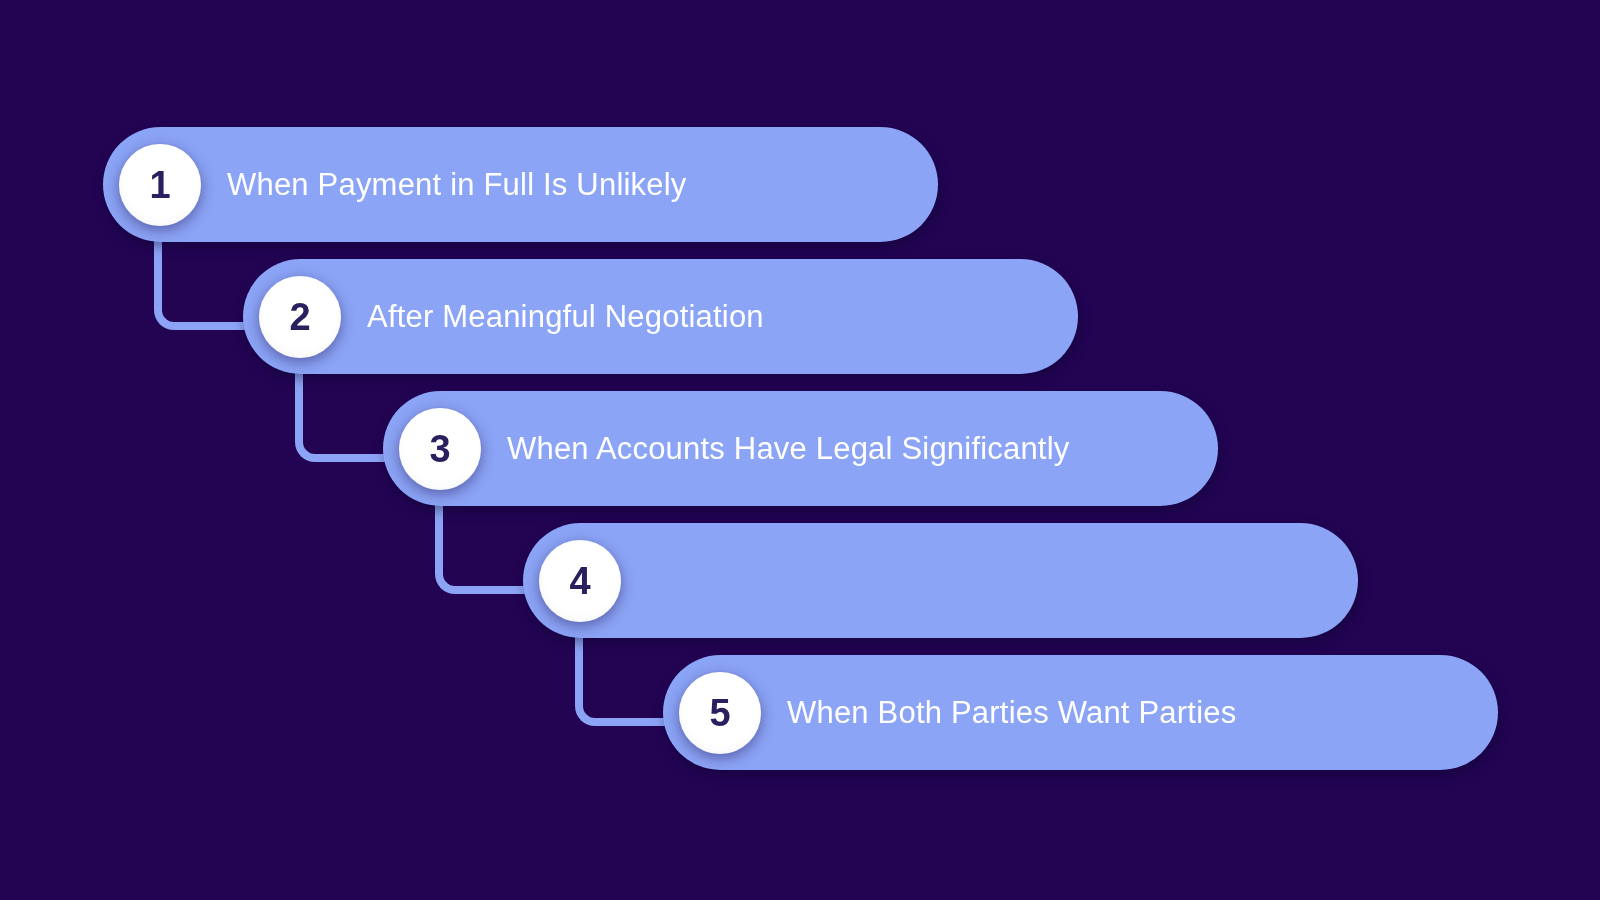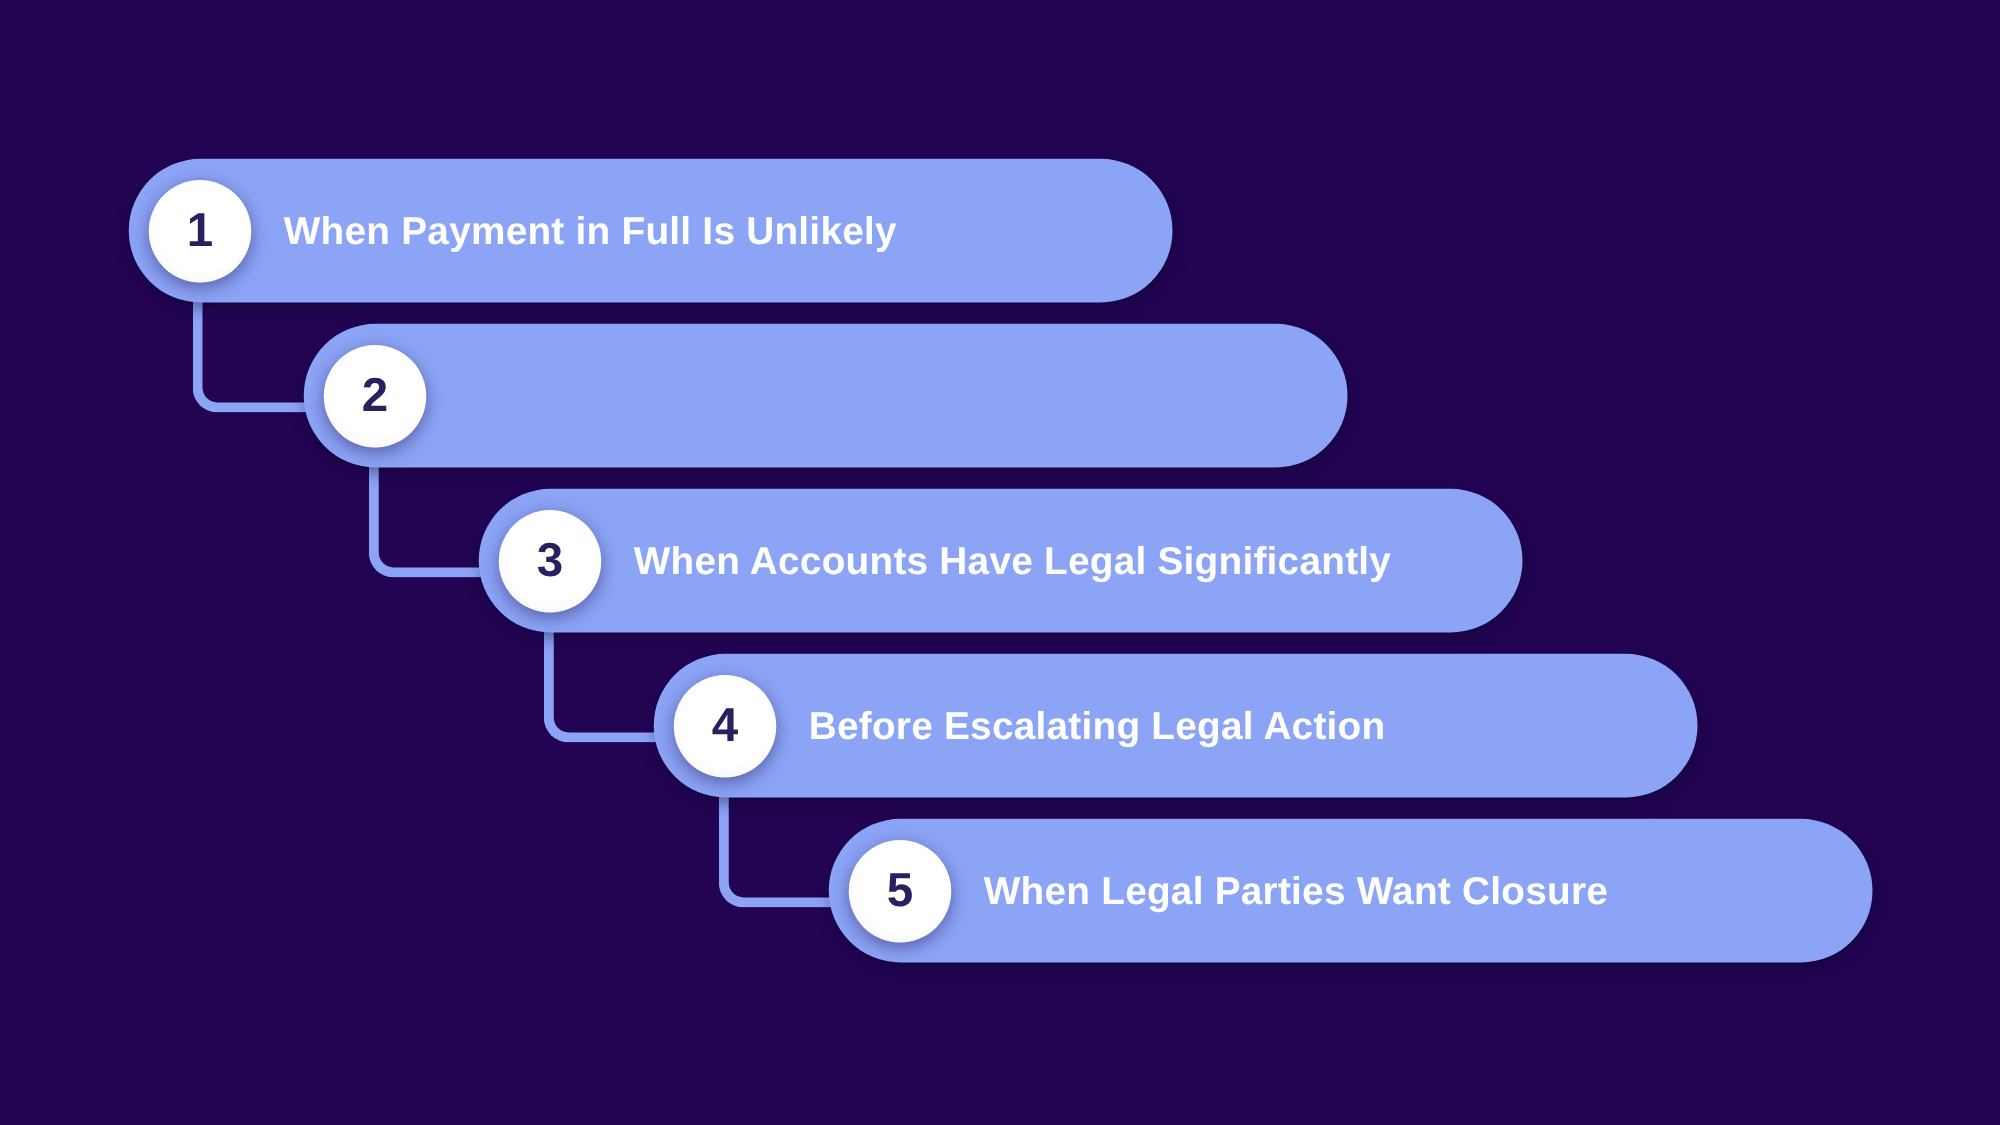--- a/index.html
+++ b/index.html
@@ -48,21 +48,21 @@
   .num {
     color: #29215f;
     font-size: 38px;
     font-weight: bold;
     line-height: 1;
   }
   .label {
     margin-left: 124px;
     color: #ffffff;
     font-size: 31px;
-    font-weight: bold;
+    font-weight: normal;
     letter-spacing: 0.2px;
     white-space: nowrap;
   }
   .connector {
     position: absolute;
     border-left: 8px solid #8CA4F6;
     border-bottom: 8px solid #8CA4F6;
     border-bottom-left-radius: 20px;
   }
   .c1 { left: 154px; top: 236px; width: 95px; height: 86px; }
@@ -84,36 +84,36 @@
     <div class="num-circle">
       <span class="num">1</span>
     </div>
     <span class="label">When Payment in Full Is Unlikely</span>
   </div>
 
   <div class="step-bar s2">
     <div class="num-circle">
       <span class="num">2</span>
     </div>
+    <span class="label">After Meaningful Negotiation</span>
   </div>
 
   <div class="step-bar s3">
     <div class="num-circle">
       <span class="num">3</span>
     </div>
     <span class="label">When Accounts Have Legal Significantly</span>
   </div>
 
   <div class="step-bar s4">
     <div class="num-circle">
       <span class="num">4</span>
     </div>
-    <span class="label">Before Escalating Legal Action</span>
   </div>
 
   <div class="step-bar s5">
     <div class="num-circle">
       <span class="num">5</span>
     </div>
-    <span class="label">When Legal Parties Want Closure</span>
+    <span class="label">When Both Parties Want Parties</span>
   </div>
 
 </div>
 
 </body></html>

